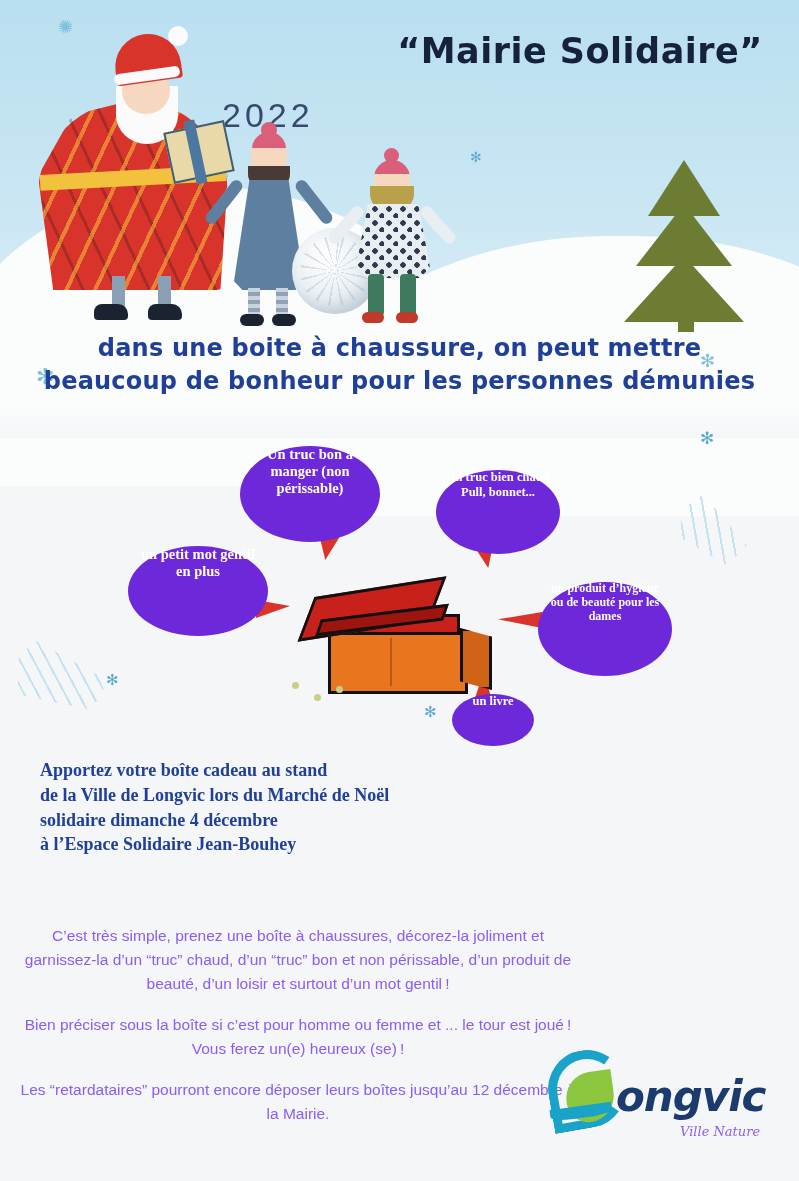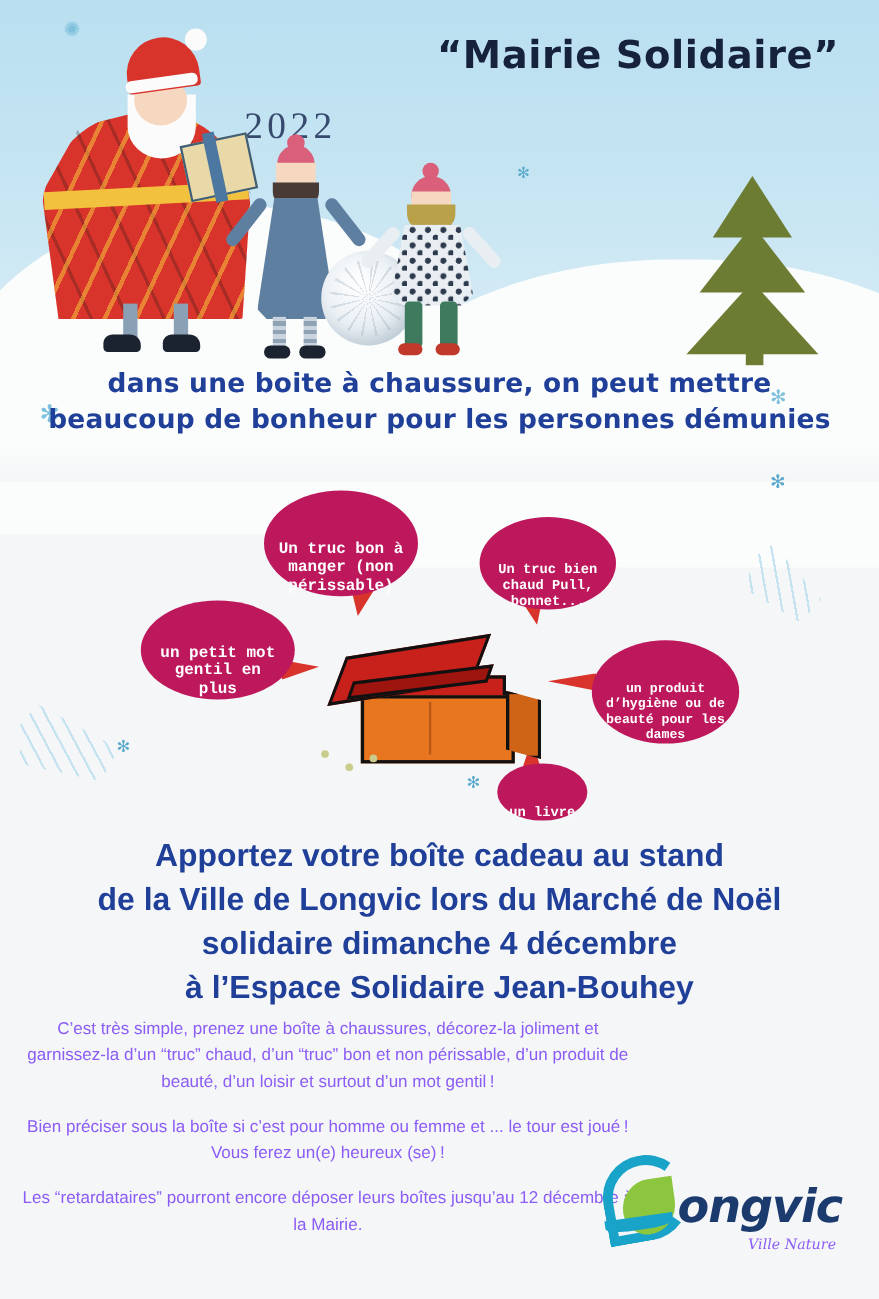--- a/index.html
+++ b/index.html
@@ -54,21 +54,21 @@
     font-weight: bold;
     font-size: 35px;
     line-height: 1.25;
     letter-spacing: 0.5px;
   }
   .title .l2 { display: block; }
 
   
   .year {
     position: absolute; left: 222px; top: 96px;
-    font-family: Liberation Serif, serif;
+    font-family: Liberation Sans, sans-serif;
     font-size: 34px; color: #2c3e63; letter-spacing: 4px;
     opacity: .92;
   }
 
   
   .santa { position: absolute; left: 30px; top: 20px; width: 210px; height: 300px; }
   .santa .coat {
     position: absolute; left: 8px; top: 80px; width: 190px; height: 190px;
     background: #d9342b;
     border-radius: 95px 95px 12px 12px;
@@ -207,24 +207,24 @@
   .subtitle {
     position:absolute; left:40px; top:332px; width:719px;
     text-align:center; color:#1f3f99;
     font-family:"DejaVu Sans", sans-serif; font-weight:bold;
     font-size:24px; line-height:1.38; letter-spacing:.2px;
   }
 
   
   .bubble {
     position:absolute;
-    background:#be185d; color:#ffffff; border-radius:50%;
-    display:flex; align-items:flex-end; justify-content:center;
+    background:#6d28d9; color:#ffffff; border-radius:50%;
+    display:flex; align-items:flex-start; justify-content:center;
     text-align:center; font-weight:bold; line-height:1.16;
-    font-family:Liberation Mono, monospace;
+    font-family:Liberation Serif, serif;
   }
   .bubble span { display:block; padding:0 10px; }
   .b1 { left:240px; top:446px; width:140px; height:96px; font-size:14.5px; }
   .b2 { left:436px; top:470px; width:124px; height:84px; font-size:12.5px; }
   .b3 { left:128px; top:546px; width:140px; height:90px; font-size:14.5px; }
   .b4 { left:538px; top:582px; width:134px; height:94px; font-size:12px; }
   .b5 { left:452px; top:694px; width:82px; height:52px; font-size:12.5px; }
   .tail { position:absolute; background:#d9342b; }
   .t1t { left:318px; top:530px; width:26px; height:30px; clip-path: polygon(0 0, 100% 0, 28% 100%); }
   .t2t { left:470px; top:540px; width:24px; height:28px; clip-path: polygon(0 0, 100% 0, 76% 100%); }
@@ -254,23 +254,23 @@
     position:absolute; left:160px; top:40px; width:32px; height:62px;
     background:#cf6316; border:3px solid #111;
     clip-path: polygon(0 0, 100% 14%, 100% 100%, 0 86%);
   }
   .box .crease { position:absolute; left:90px; top:50px; width:2px; height:48px; background:#b9561a; }
   .crumb { position:absolute; width:7px; height:7px; background:#c9cc8a; border-radius:50%; }
 
   
   .cta {
     position:absolute; left:40px; top:758px; width:719px;
-    text-align:center; color:#1f3f99;
-    font-family:Liberation Sans, sans-serif; font-weight:bold;
-    font-size:29px; line-height:1.38;
+    color:#1f3f99;
+    font-family:Liberation Serif, serif; font-weight:bold;
+    font-size:18px; line-height:1.38;
   }
 
   
   .copy {
     position:absolute; left:18px; top:924px; width:560px;
     text-align:center; color:#8b5cf6;
     font-size:15.5px; line-height:1.55;
   }
   .copy p { margin-bottom: 17px; }
   .copy p:last-child { margin-bottom: 0; }

